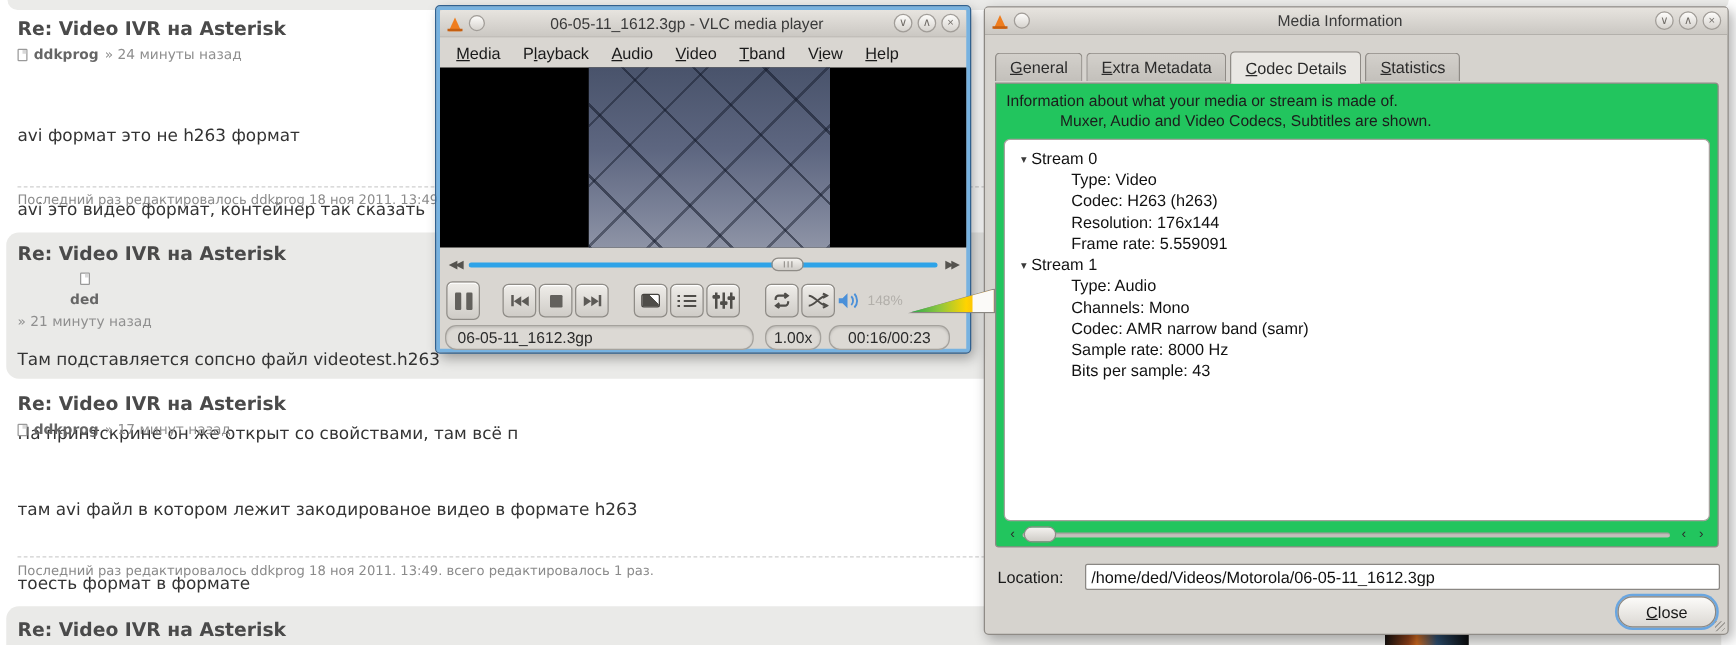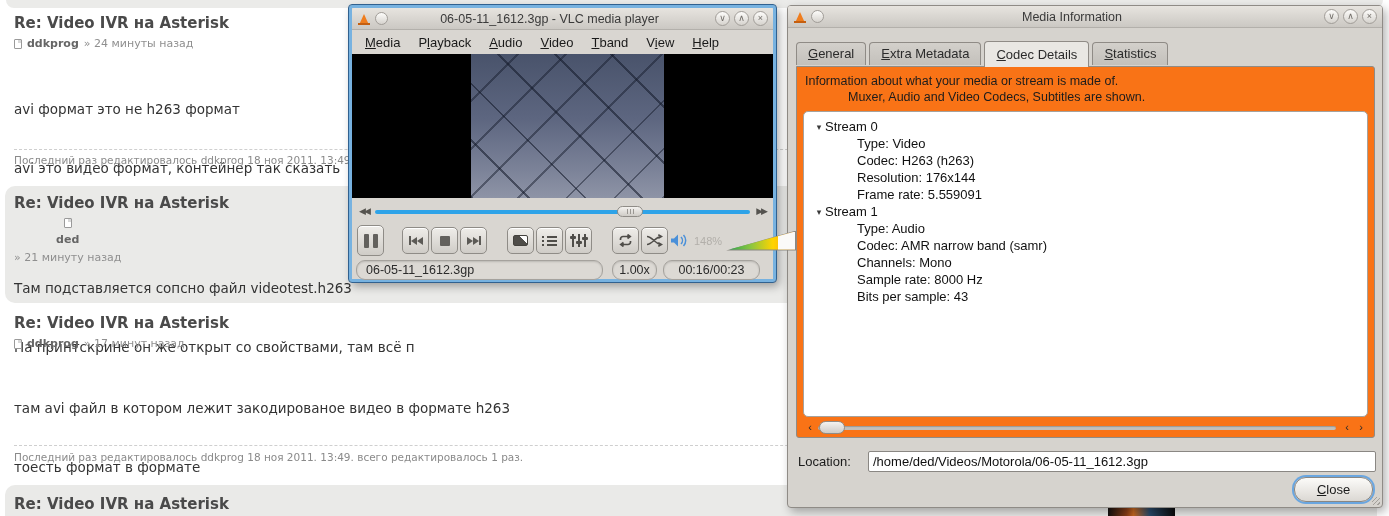--- a/index.html
+++ b/index.html
@@ -102,21 +102,21 @@
   
   .dlg { position:absolute; left:787px; top:5px; width:596px; height:503px; z-index:2;
     background:#d6d3ce; border:1px solid #8f8b86; border-radius:4px;
     box-shadow:3px 4px 10px rgba(0,0,0,.3); font-family:"Liberation Sans", sans-serif; }
   .tabs { position:absolute; left:8px; top:34px; display:flex; align-items:center; height:26px; }
   .tab { height:23px; padding:0 11px; background:linear-gradient(#d3d0cb,#c3c0bb);
     border:1px solid #8f8b86; border-bottom:none; border-radius:4px 4px 0 0;
     font-size:13px; color:#2b2b2b; display:flex; align-items:center; margin-right:3px; }
   .tab.active { height:26px; background:#e9e7e3; position:relative; z-index:2; margin-bottom:-1px; }
   .dframe { position:absolute; left:8px; top:60px; width:579px; height:372px;
-    border:1px solid #8f8b86; background:#f97316; border-radius:0 3px 3px 3px; }
+    border:1px solid #8f8b86; background:#22c55e; border-radius:0 3px 3px 3px; }
   .info1 { position:absolute; left:8px; top:7px; font-size:12.5px; color:#1c1c1c; }
   .info2 { position:absolute; left:8px; top:23px; font-size:12.5px; color:#1c1c1c;margin-left:43px; }
   .treebox { position:absolute; left:6px; top:44px; width:565px; height:306px;
     background:#fff; border:1px solid #a5a29d; border-radius:5px; overflow:hidden; padding-top:6px; }
   .trow { display:flex; align-items:center; height:17px; font-size:13px; color:#111; }
   .exp { width:12px; margin-left:9px; color:#3a3a3a; font-size:9px; text-align:center; }
   .tchild { padding-left:53px; }
   .hscroll { position:absolute; left:6px; top:353px; width:565px; height:15px; }
   .sarr { position:absolute; top:0; width:14px; height:15px; font-size:11px; color:#2b2b2b;
     text-align:center; line-height:14px; }
@@ -340,24 +340,24 @@
           <span>Frame rate: 5.559091</span>
         </div>
       <div class="trow">
         <span class="exp">▾</span>
         <span>Stream 1</span>
       </div>
       <div class="trow tchild">
           <span>Type: Audio</span>
         </div>
       <div class="trow tchild">
+          <span>Channels: Mono</span>
+        </div>
+      <div class="trow tchild">
           <span>Codec: AMR narrow band (samr)</span>
-        </div>
-      <div class="trow tchild">
-          <span>Channels: Mono</span>
         </div>
       <div class="trow tchild">
           <span>Sample rate: 8000 Hz</span>
         </div>
       <div class="trow tchild">
           <span>Bits per sample: 43</span>
         </div>
     </div>
     <div class="hscroll">
       <span class="sarr" style="left:0;">‹</span>

